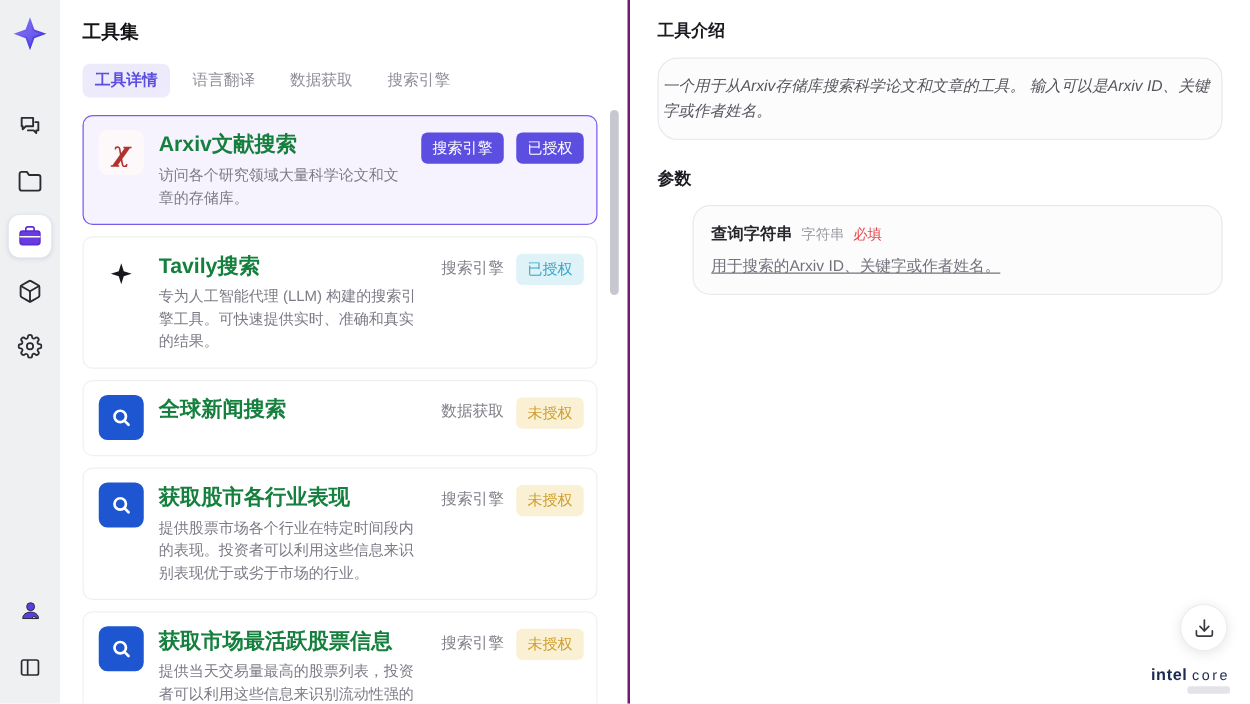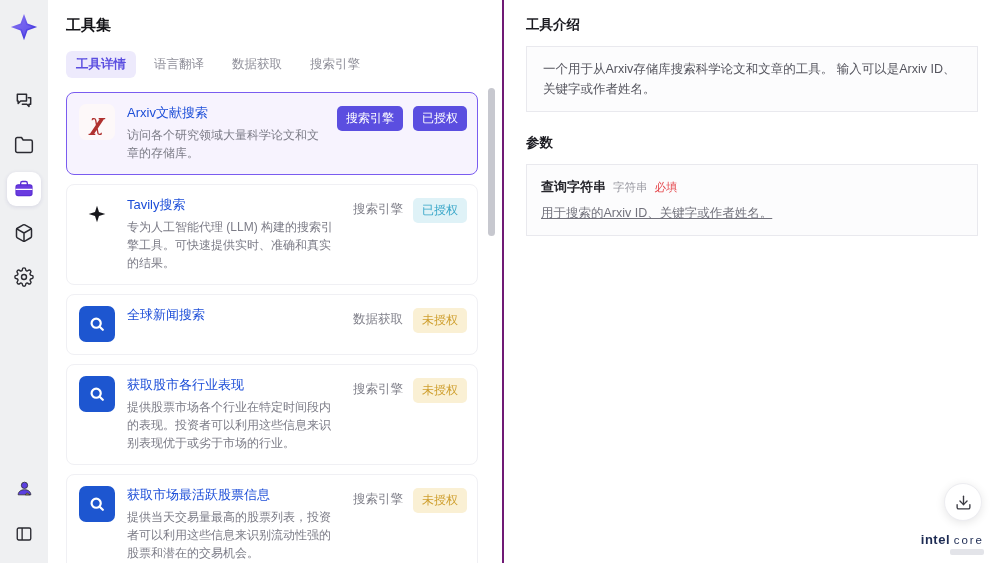--- a/index.html
+++ b/index.html
@@ -24,37 +24,37 @@
   .tab.active { background:#edeafc; color:#5b4ee0; font-weight:bold; }
 
   .rows { display:flex; flex-direction:column; gap:9px; }
   .row { display:flex; gap:12px; background:#fff; border:1px solid #f0f0f4; border-radius:8px; padding:11px 10px 12px 12px; cursor:pointer; }
   .row.selected { background:#f7f3fe; border:1.5px solid #7a5cf0; }
   .tool-icon { width:36px; height:36px; border-radius:7px; flex-shrink:0; display:flex; align-items:center; justify-content:center; background:#fbf9fa; }
   .tool-icon.arxiv { font-family:"DejaVu Serif",serif; font-style:italic; font-weight:bold; font-size:22px; color:#b0312f; background:#fdf8f9; }
   .tool-icon.tavily { background:#ffffff; }
   .tool-icon.blueapp { background:#1d56d0; }
   .tool-text { flex:1; min-width:0; }
-  .tool-title { font-size:13px; font-weight:normal; color:#1d4ed8; margin-bottom:4px; }
+  .tool-title { font-size:17px; font-weight:bold; color:#15803d; margin-bottom:4px; }
   .tool-desc { font-size:12px; line-height:1.5; color:#7c7c87; }
   .tool-meta { display:flex; gap:10px; align-items:flex-start; flex-shrink:0; padding-top:2px; }
   .cat-plain { font-size:12.5px; color:#80808a; padding:3px 0; white-space:nowrap; }
   .pill { font-size:12px; padding:4px 9px; border-radius:5px; white-space:nowrap; }
   .pill.solid { background:#5b4ee0; color:#fff; }
   .pill.cyan { background:#dff2f7; color:#3aa7c9; }
   .pill.yellow { background:#faf0d4; color:#cf9f2e; }
 
   .scroll-thumb { position:absolute; right:7px; top:88px; width:7px; height:148px; border-radius:4px; background:#c7c8cf; }
 
   
   .detail-panel { flex:1; padding:16px 22px; position:relative; }
   .detail-title { font-size:14.5px; font-weight:bold; color:#141418; margin-bottom:20px; }
   .section-title { font-size:13.5px; font-weight:bold; color:#1a1a20; margin-bottom:12px; }
-  .info-box { border:1px solid #e9e9ee; background:#fcfcfd; border-radius:0; padding:12px 16px; font-size:12.5px; color:#55555e; line-height:1.6; margin-bottom:22px; }
-  .param-box { border:1px solid #e9e9ee; background:#fcfcfd; border-radius:0; padding:13px 14px; }
+  .info-box { border:1px solid #e9e9ee; background:#fcfcfd; border-radius:16px; padding:12px 3px; font-size:12.5px; color:#55555e; line-height:1.6; margin-bottom:22px;font-style:italic; }
+  .param-box { border:1px solid #e9e9ee; background:#fcfcfd; border-radius:14px; padding:13px 14px;margin-left:28px; }
   .param-head { display:flex; align-items:baseline; gap:7px; margin-bottom:9px; }
   .param-name { font-size:13px; font-weight:bold; color:#26262c; }
   .param-type { font-size:11.5px; color:#9a9aa3; }
   .param-required { font-size:11.5px; color:#e5484d; }
   .param-desc { font-size:12.5px; color:#72727c;text-decoration:underline; }
 
   
   .fab { position:absolute; right:18px; bottom:42px; width:38px; height:38px; border-radius:50%; background:#fff; border:1px solid #ededf1; box-shadow:0 2px 10px rgba(0,0,0,.10); display:flex; align-items:center; justify-content:center; cursor:pointer; }
   .intel { position:absolute; right:16px; bottom:8px; text-align:right; color:#1c2a52; }
   .intel-row { font-size:13px; white-space:nowrap; }

